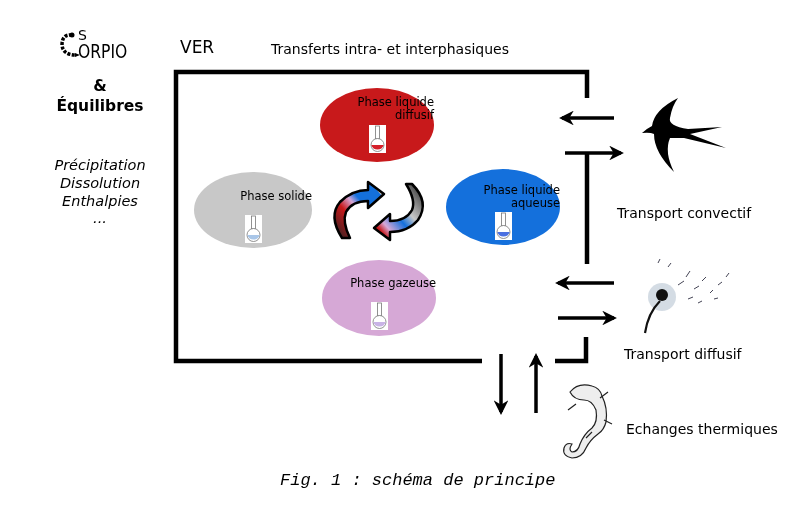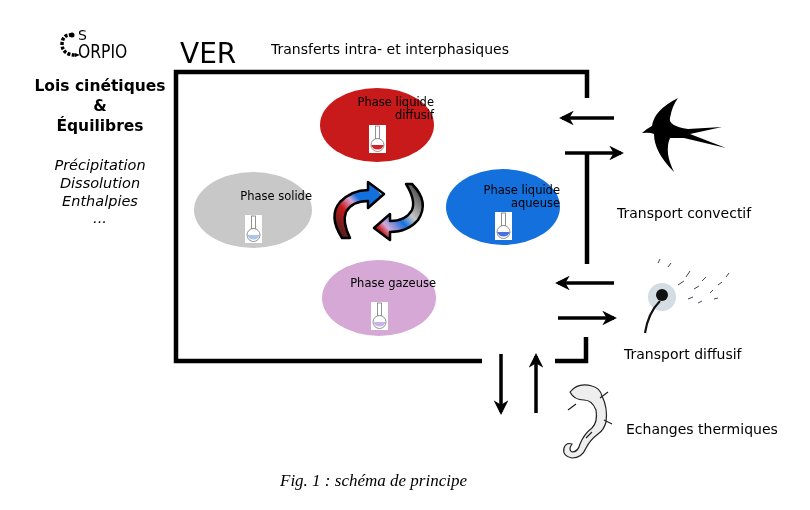--- a/index.html
+++ b/index.html
@@ -7,44 +7,43 @@
          font-family: "DejaVu Sans", sans-serif; color: #000; }
   .abs { position: absolute; }
   .logo { left: 58px; top: 28px; width: 90px; height: 40px; }
   .logo-text { position: absolute; left: 20px; top: 12px; font-size: 19px;
                font-family: "DejaVu Sans", sans-serif; letter-spacing: 0px; transform: scaleX(0.82); transform-origin: left; }
   .logo-s { position: absolute; left: 20px; top: -1px; font-size: 14px; }
   .laws-title { left: 20px; top: 76px; width: 160px; text-align: center; font-weight: bold;
                 font-size: 15.5px; line-height: 20px; }
   .laws-list { left: 20px; top: 157px; width: 160px; text-align: center; font-style: italic;
                font-size: 14.5px; line-height: 17.8px; }
-  .ver { left: 180px; top: 37px; font-size: 28px; }
+  .ver { left: 180px; top: 37px; font-size: 17px; }
   .transferts { left: 271px; top: 41px; font-size: 14px; }
   .ellipse { position: absolute; border-radius: 50%; }
   .ell-label { position: absolute; width: 100%; text-align: right; font-size: 11.5px; line-height: 13px; }
   .flask { position: absolute; width: 17px; height: 28px; left: 50%; margin-left: -8px; background: #fff; }
   .side-label { font-size: 14px; }
   .caption { left: 280px; top: 471px; font-size: 17px; font-style: italic;
-             font-family: Liberation Serif, serif; }
+             font-family: Liberation Mono, monospace; }
 </style>
 </head>
 <body>
 
 <div class="abs logo">
   <svg class="abs" style="left:0;top:0" width="30" height="34">
     <path d="M14 7 Q4 6 4 17 Q5 27 18 27" fill="none" stroke="#000" stroke-width="3.5" stroke-dasharray="3 1.5"></path>
     <circle cx="14" cy="7" r="2.5" fill="#000"></circle>
     <path d="M17 25 L22 27 L17 29 Z" fill="#000"></path>
   </svg>
   <span class="logo-s">S</span>
   <span class="logo-text">ORPIO</span>
 </div>
 
 <div class="abs laws-title">
-  <div>Lois cinétiques</div>
   <div>&amp;</div>
   <div>Équilibres</div>
 </div>
 <div class="abs laws-list">
   <div>Précipitation</div>
   <div>Dissolution</div>
   <div>Enthalpies</div>
   <div>...</div>
 </div>
 

